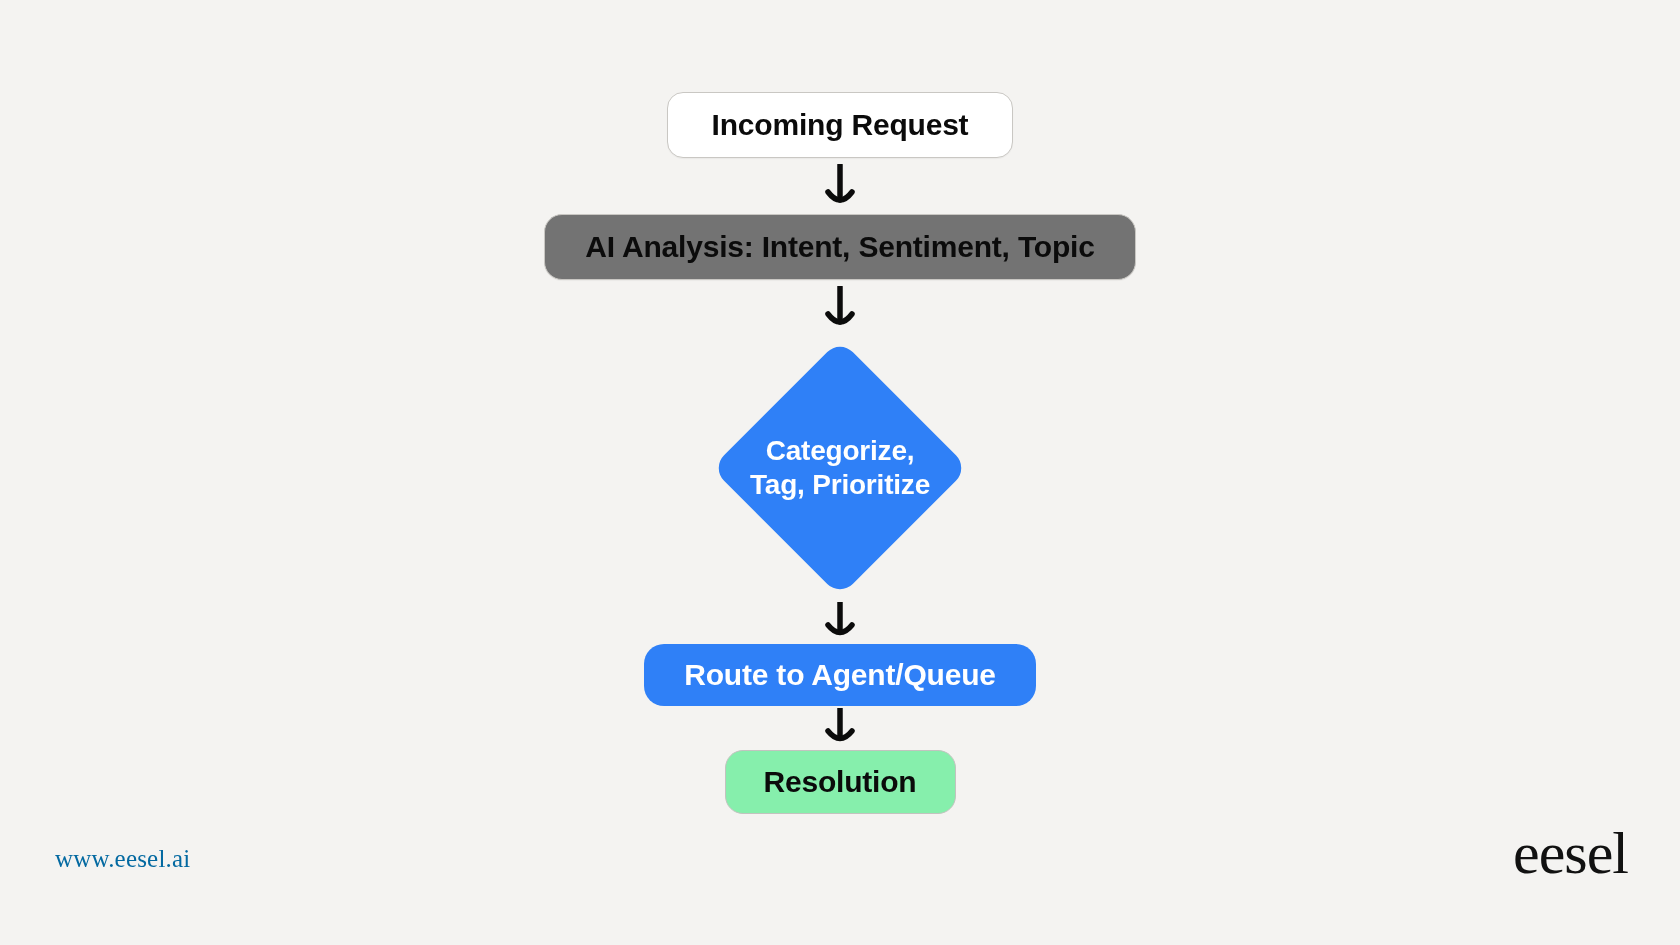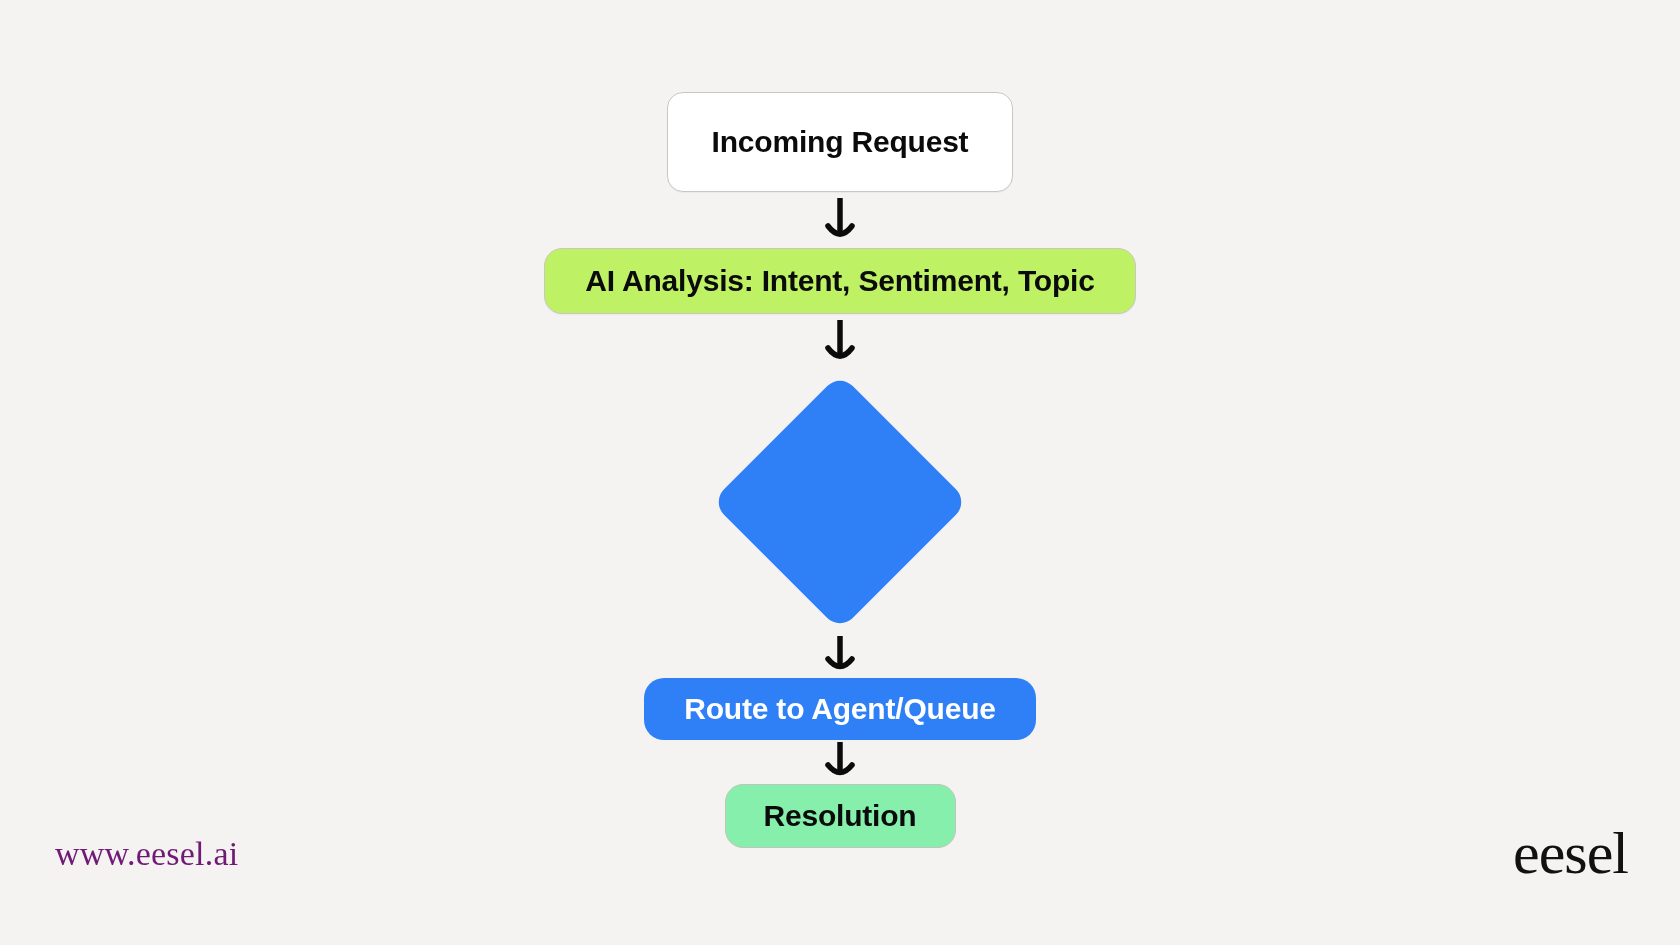--- a/index.html
+++ b/index.html
@@ -39,28 +39,28 @@
     box-sizing: border-box;
     font-weight: bold;
     letter-spacing: -0.2px;
     white-space: nowrap;
   }
 
   .node-start {
     background: #ffffff;
     border: 1.6px solid #c9c7c3;
     border-radius: 16px;
-    padding: 32px 44px;
+    padding: 15px 44px;
     font-size: 30px;
     color: #0b0b0b;
     box-shadow: 0 1px 1px rgba(0,0,0,0.04);
   }
 
   .node-process {
-    background: #bef264;
+    background: #737373;
     border: 1.6px solid #c9c7c3;
     border-radius: 18px;
     padding: 15px 40px;
     font-size: 30px;
     color: #0b0b0b;
     box-shadow: 0 1px 1px rgba(0,0,0,0.04);
   }
 
   
   .diamond-wrap {
@@ -120,22 +120,22 @@
   .arrow-b { height: 46px; margin: 6px 0 4px 0; }
   .arrow-c { height: 40px; margin: 2px 0 2px 0; }
   .arrow-d { height: 40px; margin: 2px 0 2px 0; }
 
   
   .footer-url {
     position: absolute;
     left: 55px;
     bottom: 72px;
     font-family: "Liberation Serif", serif;
-    font-size: 34px;
-    color: #701a75;
+    font-size: 25px;
+    color: #0369a1;
     letter-spacing: 0.2px;
   }
   .footer-logo {
     position: absolute;
     right: 52px;
     bottom: 62px;
     font-family: "Liberation Serif", serif;
     font-size: 60px;
     color: #111111;
     letter-spacing: -1px;
@@ -163,20 +163,24 @@
       <span>AI Analysis: Intent, Sentiment, Topic</span>
     </div>
 
     <svg class="arrow arrow-b" viewBox="0 0 40 46" aria-hidden="true">
       <path d="M20 1 L20 36" stroke="#0b0b0b" stroke-width="5.5" stroke-linecap="round" fill="none"></path>
       <path d="M8 28 Q20 44 32 28" stroke="#0b0b0b" stroke-width="5.5" stroke-linecap="round" fill="none"></path>
     </svg>
 
     <div class="diamond-wrap">
       <div class="diamond-shape"></div>
+      <div class="diamond-label">
+        <div>Categorize,</div>
+        <div>Tag, Prioritize</div>
+      </div>
     </div>
 
     <svg class="arrow arrow-c" viewBox="0 0 40 40" aria-hidden="true">
       <path d="M20 0 L20 30" stroke="#0b0b0b" stroke-width="5.5" stroke-linecap="round" fill="none"></path>
       <path d="M8 23 Q20 38 32 23" stroke="#0b0b0b" stroke-width="5.5" stroke-linecap="round" fill="none"></path>
     </svg>
 
     <div class="node node-route">
       <span>Route to Agent/Queue</span>
     </div>

